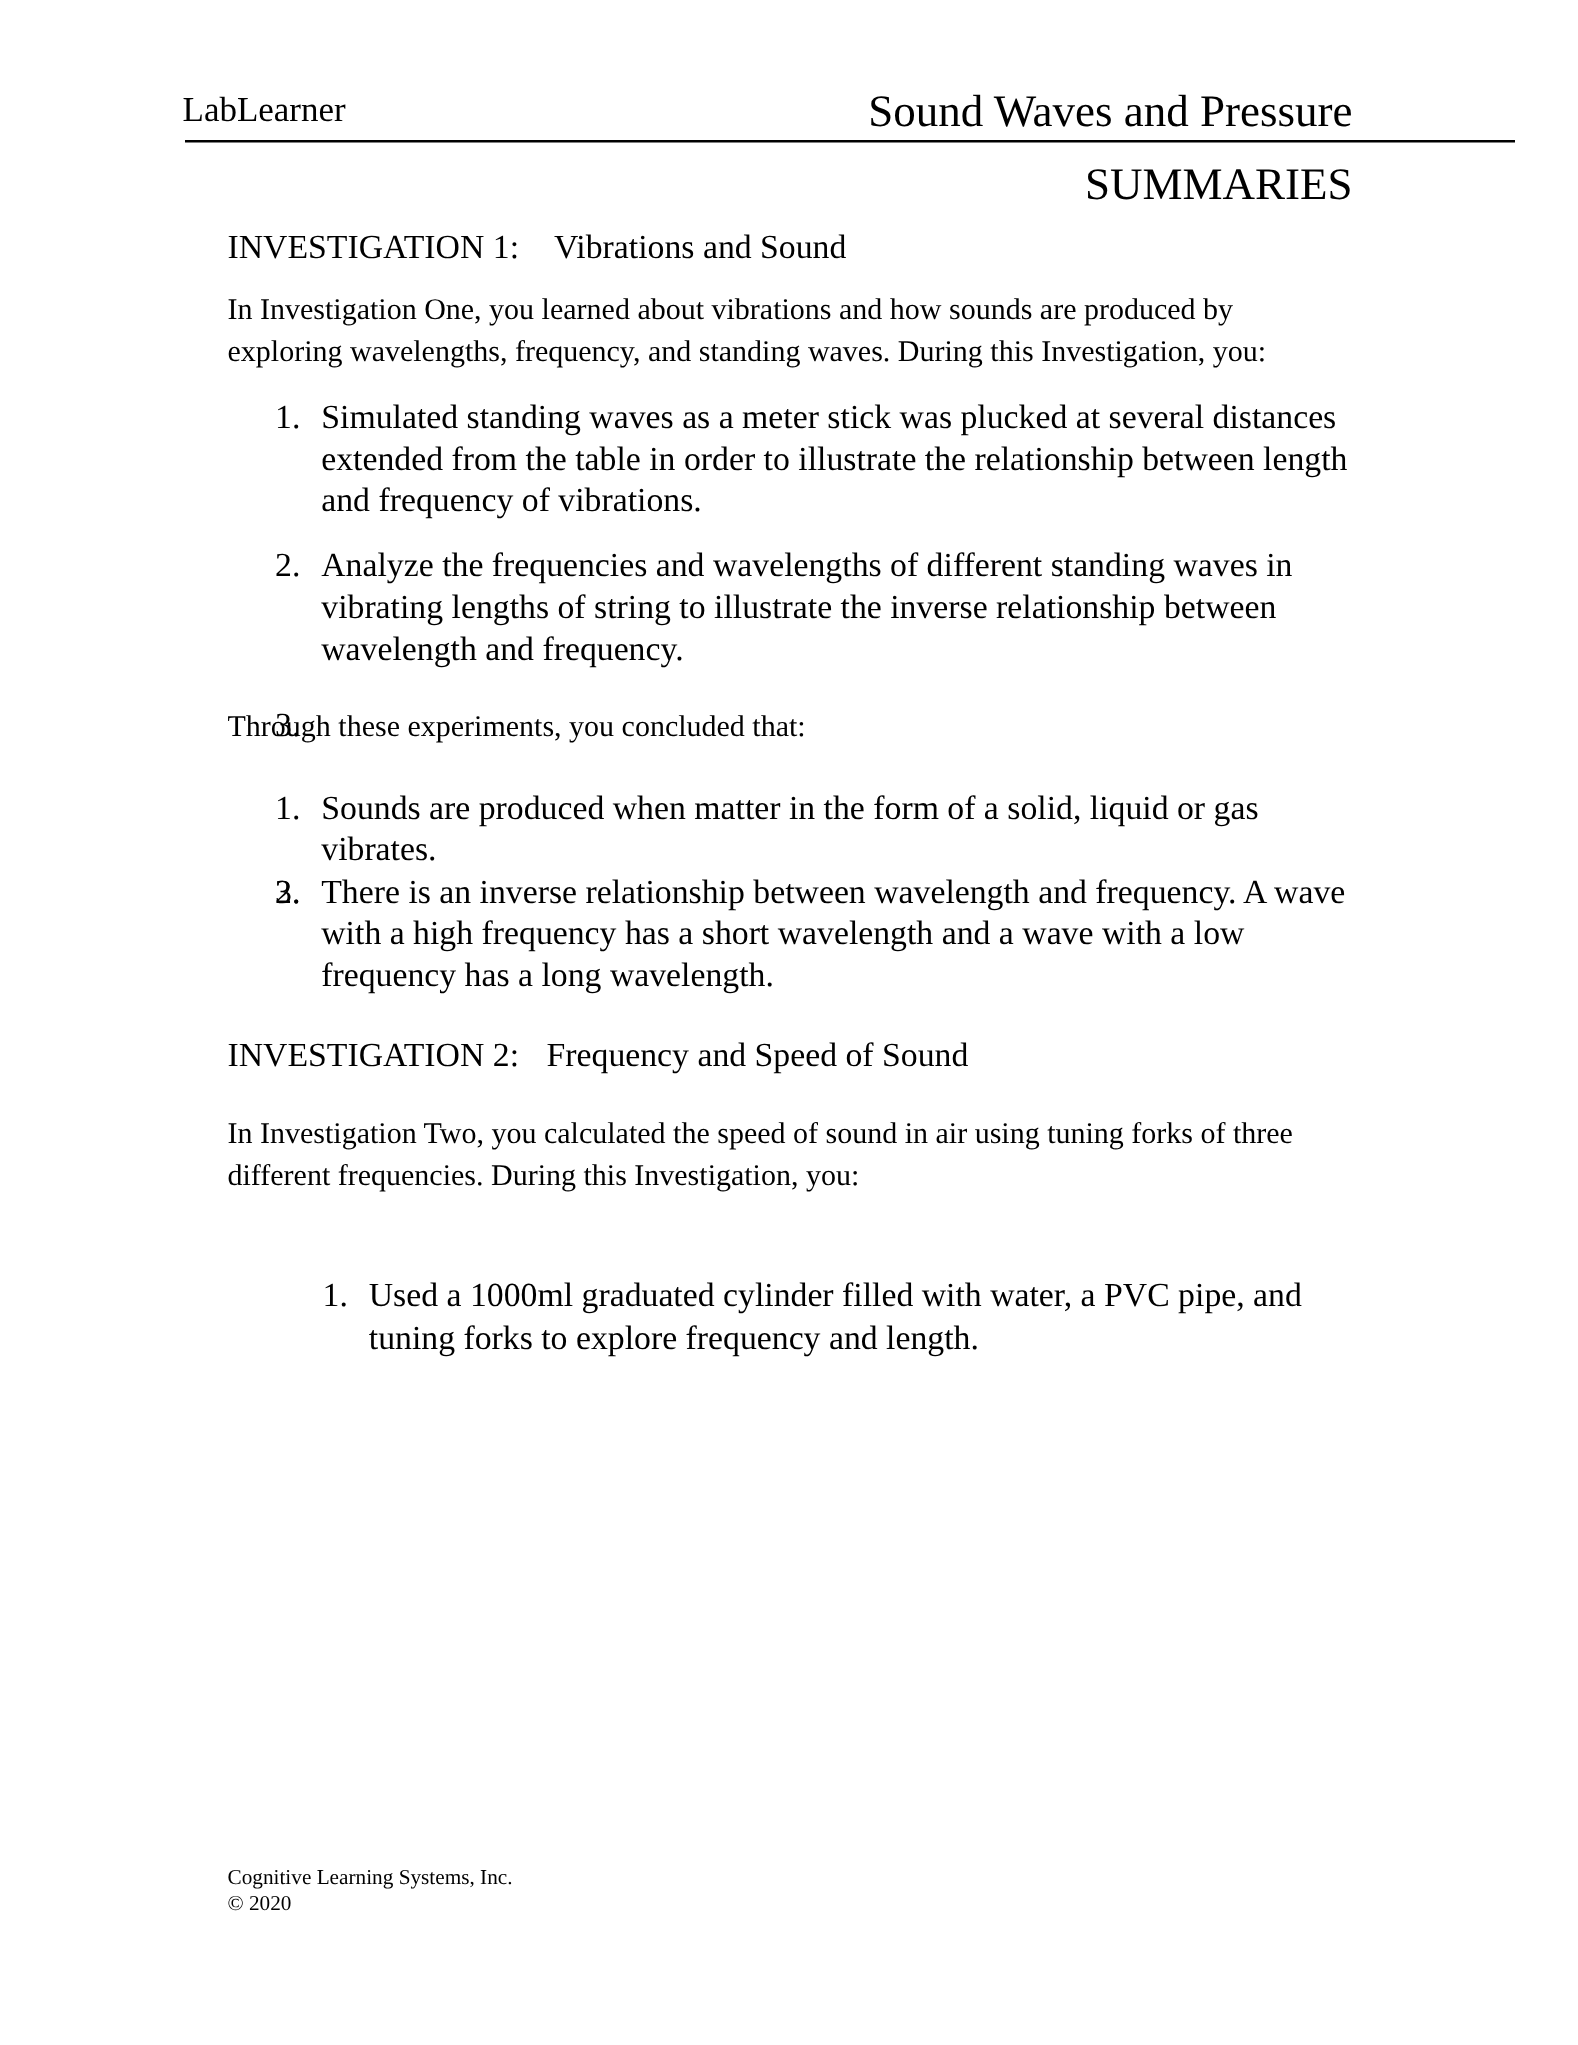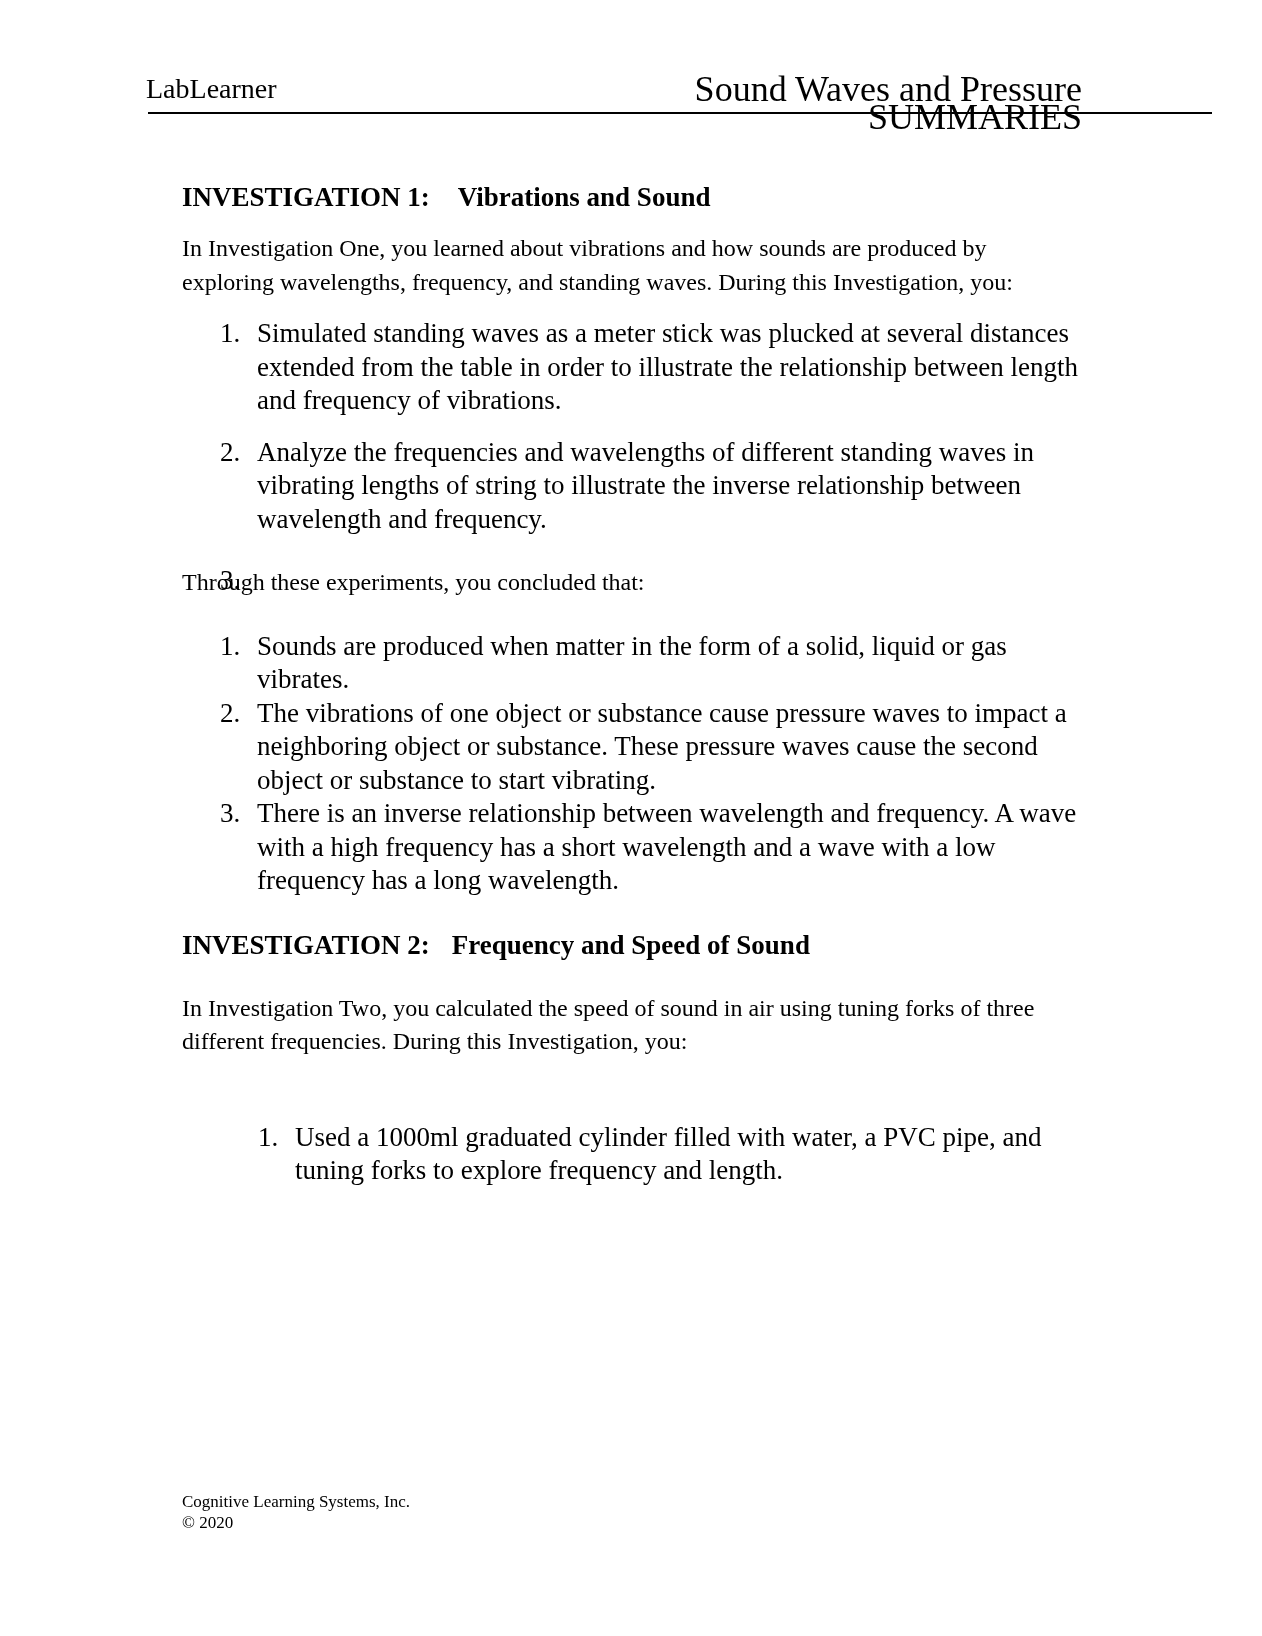--- a/index.html
+++ b/index.html
@@ -27,32 +27,32 @@
       right: 180px; top: 68px;
       font-size: 36px; line-height: 42px;
       white-space: nowrap; text-align: right;
     }
     .hdr-rule {
       left: 148px; top: 112px;
       width: 1064px; height: 0;
       border-top: 2px solid #000;
     }
     .hdr-sub {
-      right: 180px; top: 96px;
+      right: 180px; top: 126px;
       font-size: 36px; line-height: 42px;
       white-space: nowrap; text-align: right;
     }
 
     
     .content {
       left: 182px; top: 180px;
       width: 900px;
     }
     .heading {
-      font-weight: bold;
+      font-weight: normal;
       font-size: 27px;
       line-height: 34px;
       margin: 0;
       white-space: nowrap;
     }
     .heading .gap { display: inline-block; width: 28px; }
     .para {
       font-size: 24px;
       line-height: 33.5px;
       margin: 0;
@@ -113,21 +113,20 @@
 
     <p class="para" style="margin-top:30px;">Through these experiments, you concluded that:</p>
 
     <ol class="list" style="margin-top:30px;">
       <li>
         <span class="num">1.</span>
         <span>Sounds are produced when matter in the form of a solid, liquid or gas vibrates.</span>
       </li>
       <li>
         <span class="num">2.</span>
-        <span>The vibrations of one object or substance cause pressure waves to impact a neighboring object or substance. These pressure waves cause the second object or substance to start vibrating.</span>
       </li>
       <li>
         <span class="num">3.</span>
         <span>There is an inverse relationship between wavelength and frequency. A wave with a high frequency has a short wavelength and a wave with a low frequency has a long wavelength.</span>
       </li>
     </ol>
   </section>
 
   <section style="margin-top:30px;">
     <h2 class="heading">

